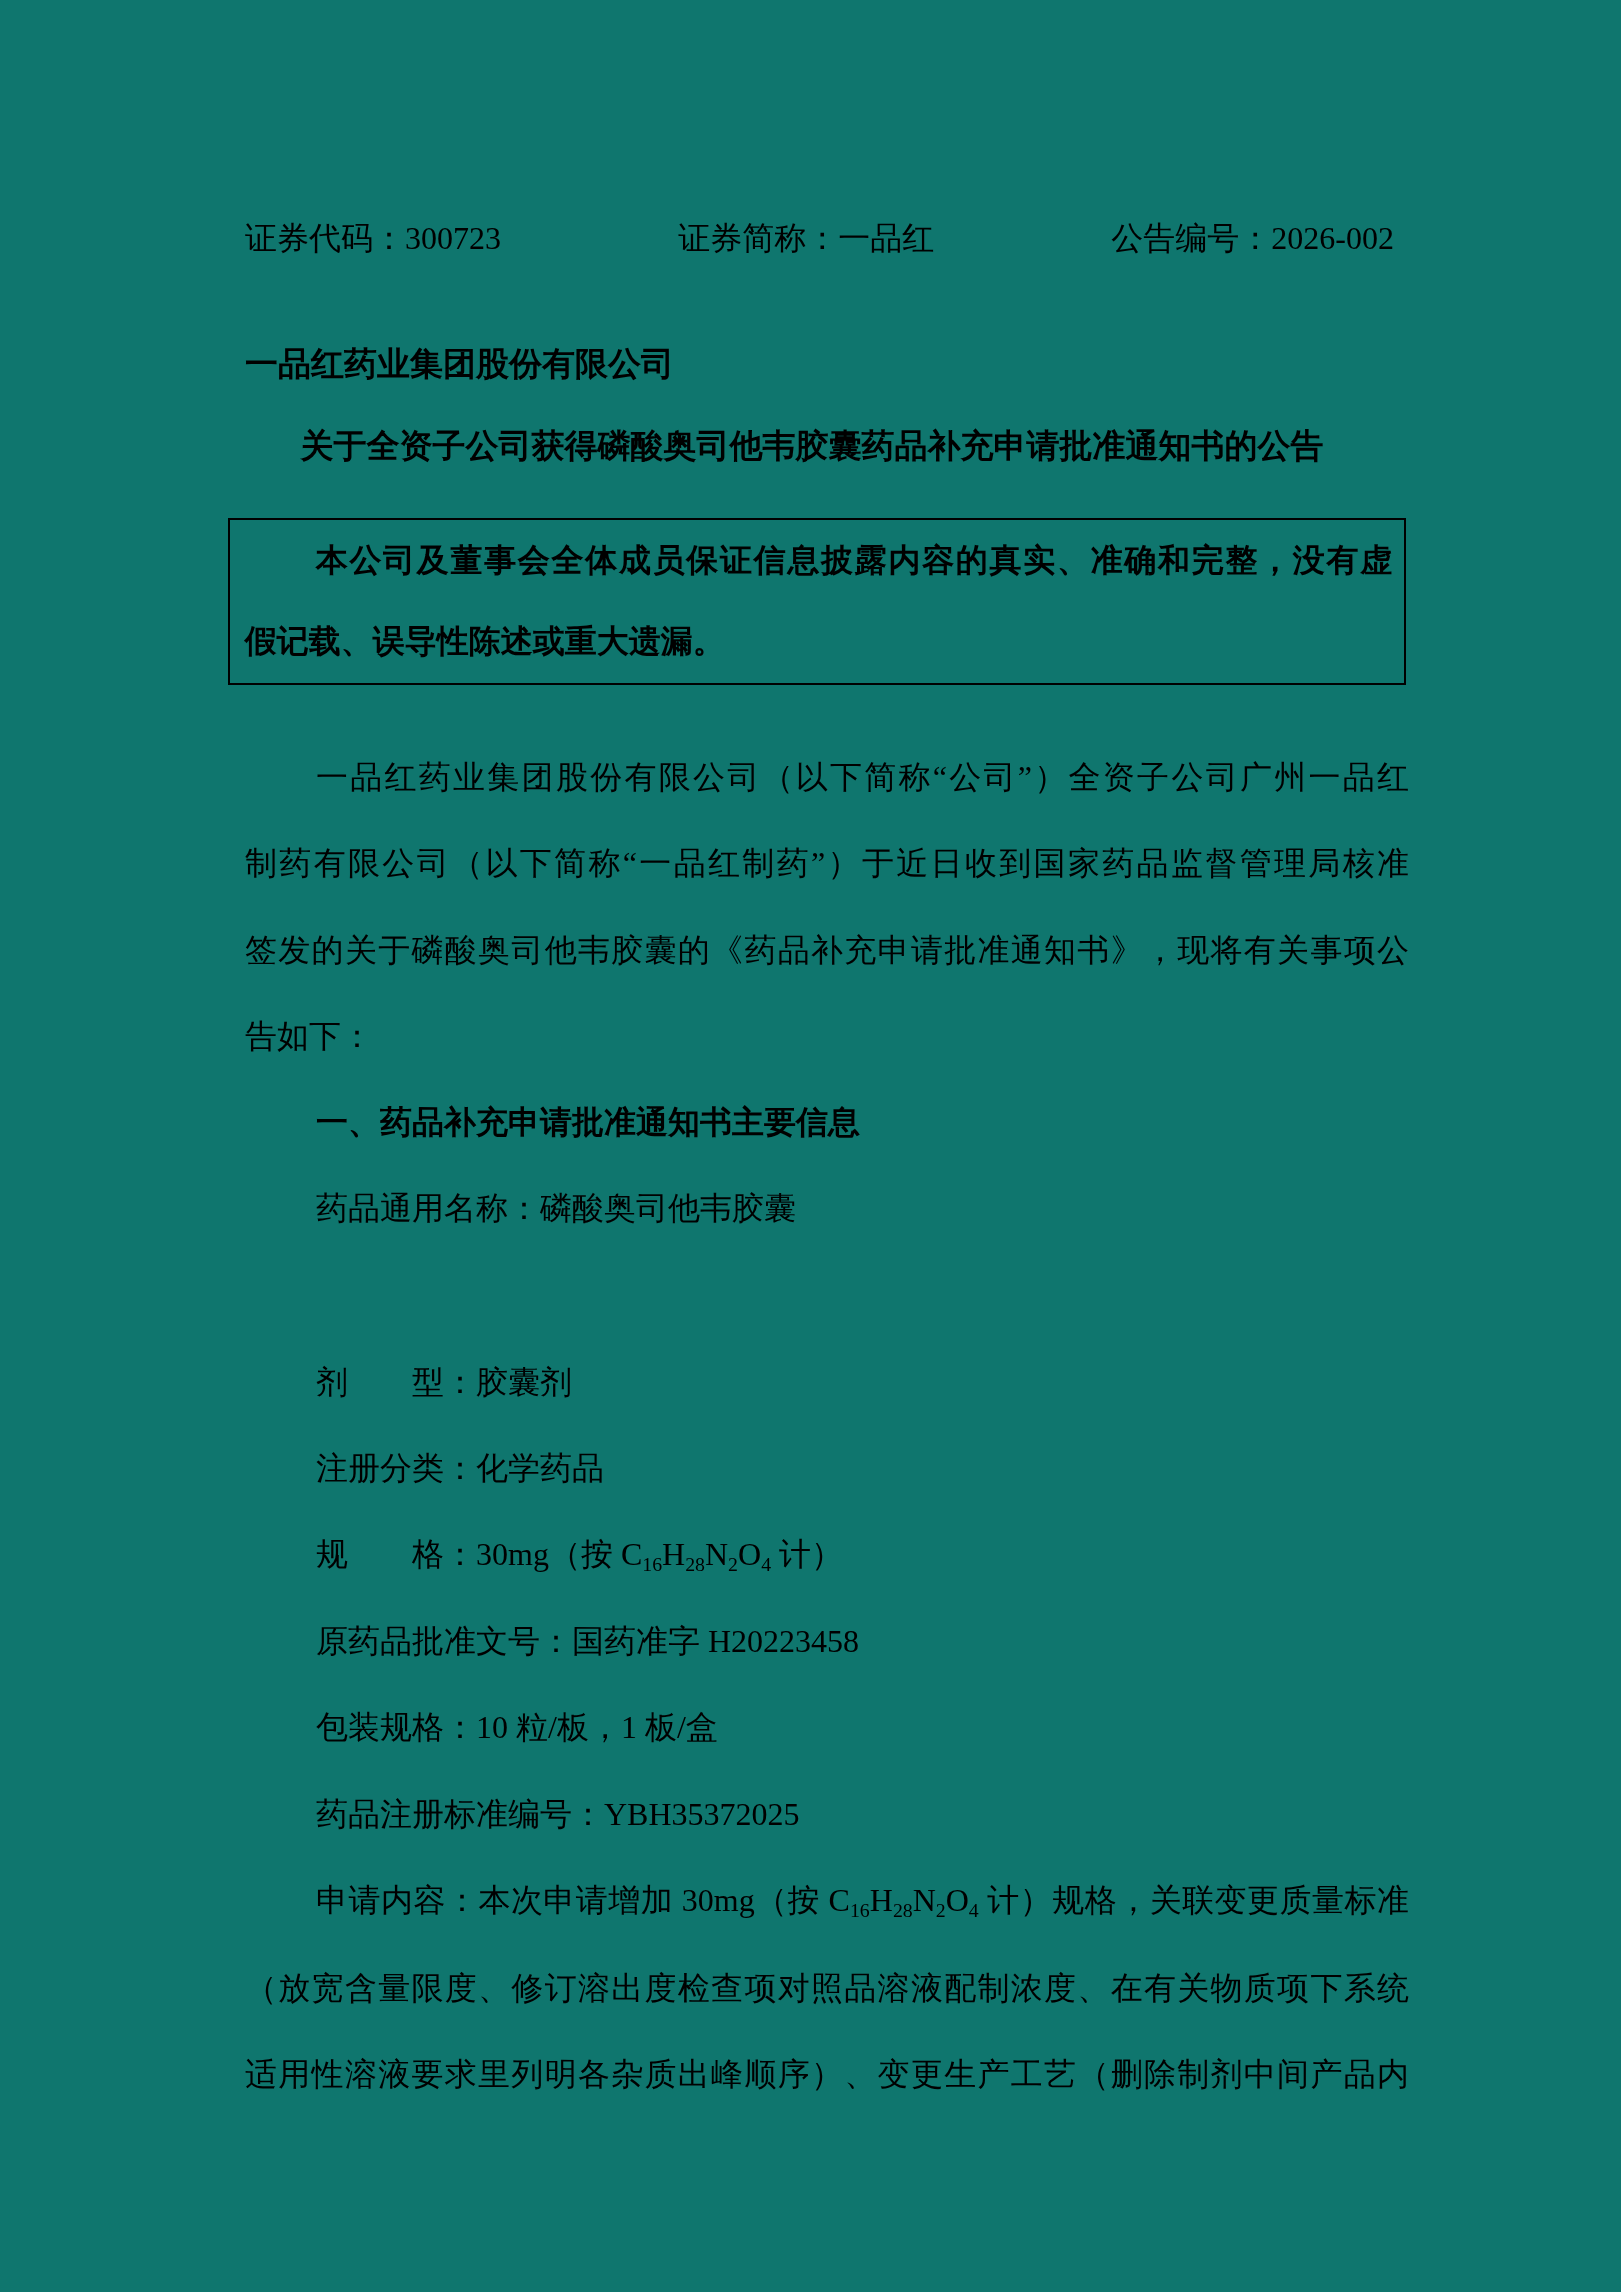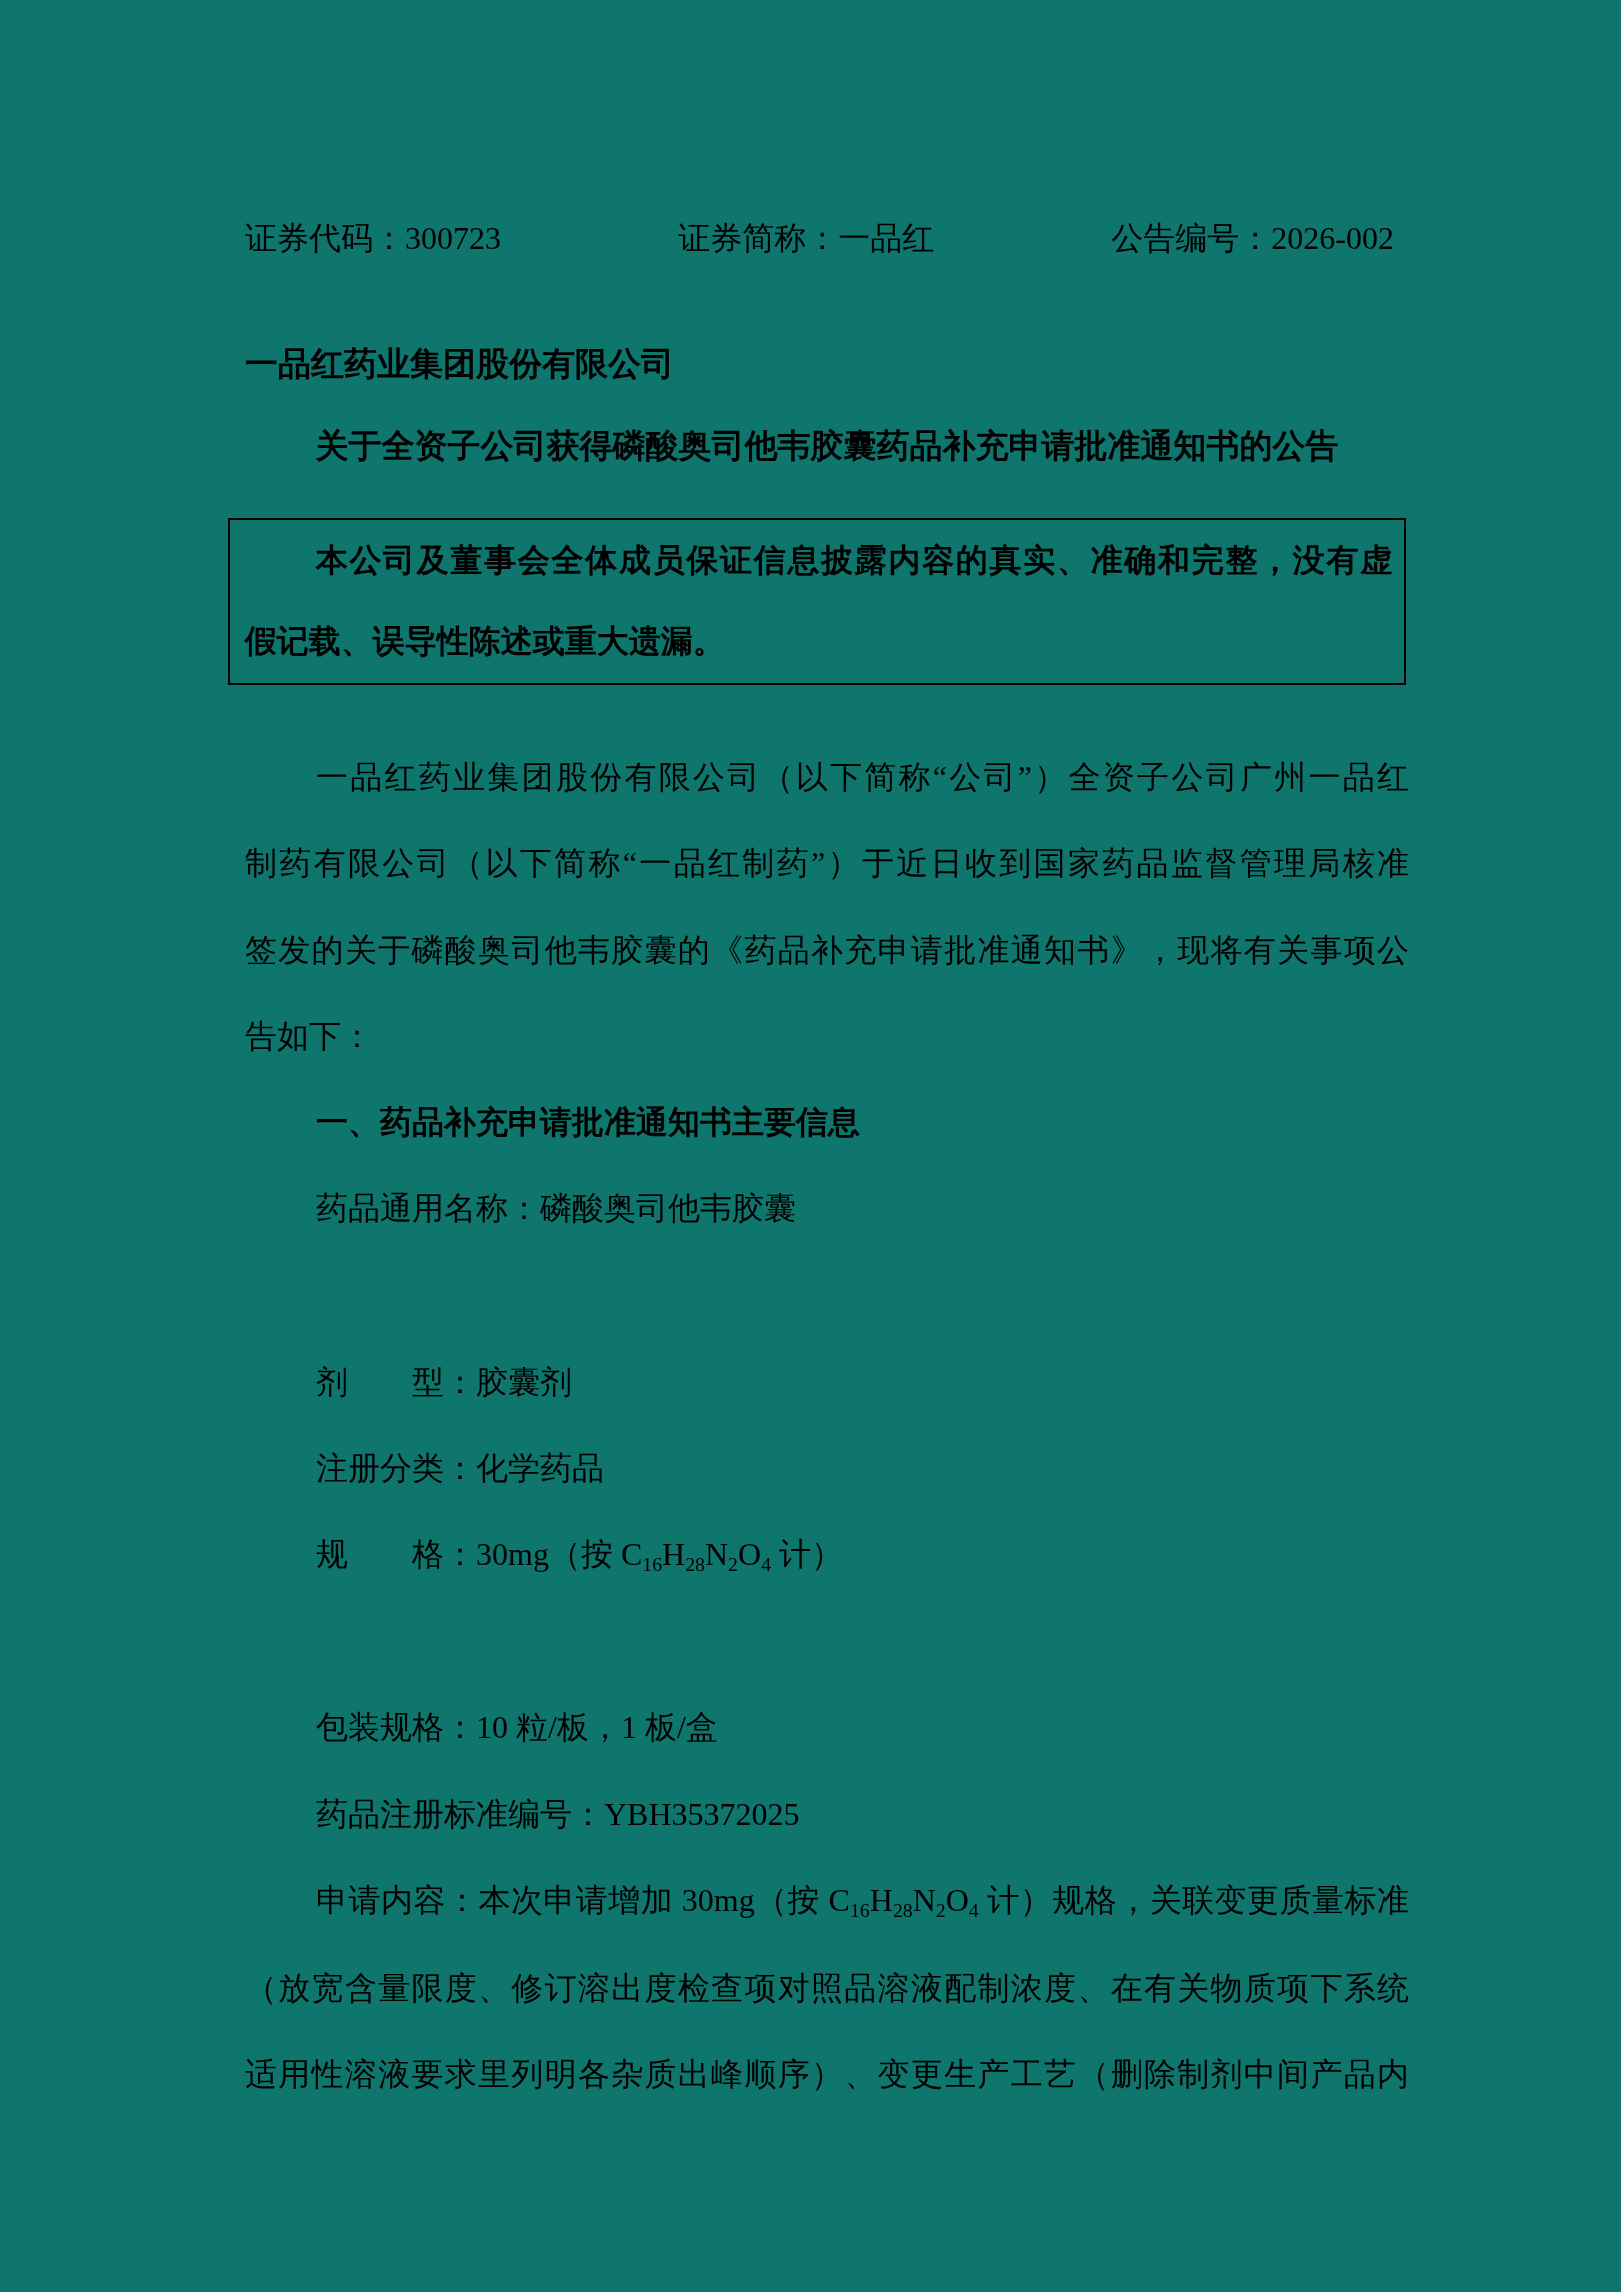--- a/index.html
+++ b/index.html
@@ -54,21 +54,21 @@
     width: 1164px;
     height: 86px;
     line-height: 86px;
     font-size: 33px;
     font-weight: bold;
     text-align: left;
   }
   .doc-subtitle {
     position: absolute;
     top: 403px;
-    left: 245px;
+    left: 230px;
     width: 1164px;
     height: 86px;
     line-height: 86px;
     font-size: 33px;
     font-weight: bold;
     text-align: center;
   }
   .disclaimer-box {
     position: absolute;
     top: 518px;
@@ -122,20 +122,21 @@
   <div class="line" style="top:993px">告如下：</div>
 
   <div class="line bold indent" style="top:1079px">一、药品补充申请批准通知书主要信息</div>
 
   <div class="line indent" style="top:1165px">药品通用名称：磷酸奥司他韦胶囊</div>
   <div class="line indent" style="top:1339px">剂　　型：胶囊剂</div>
   <div class="line indent" style="top:1425px">注册分类：化学药品</div>
 
   <div class="line indent" style="top:1511px"><span>规　　格：30mg（按 C</span><sub class="f">16</sub><span>H</span><sub class="f">28</sub><span>N</span><sub class="f">2</sub><span>O</span><sub class="f">4</sub><span> 计）</span></div>
 
+  <div class="line indent" style="top:1598px">原药品批准文号：国药准字 H20223458</div>
   <div class="line indent" style="top:1684px">包装规格：10 粒/板，1 板/盒</div>
   <div class="line indent" style="top:1771px">药品注册标准编号：YBH35372025</div>
 
   <div class="line just indent" style="top:1857px"><span>申请内容：本次申请增加 30mg（按 C</span><sub class="f">16</sub><span>H</span><sub class="f">28</sub><span>N</span><sub class="f">2</sub><span>O</span><sub class="f">4</sub><span> 计）规格，关联变更质量标准</span></div>
 
   <div class="line just" style="top:1945px">（放宽含量限度、修订溶出度检查项对照品溶液配制浓度、在有关物质项下系统</div>
   <div class="line just" style="top:2031px">适用性溶液要求里列明各杂质出峰顺序）、变更生产工艺（删除制剂中间产品内</div>
 
 </div>
 

